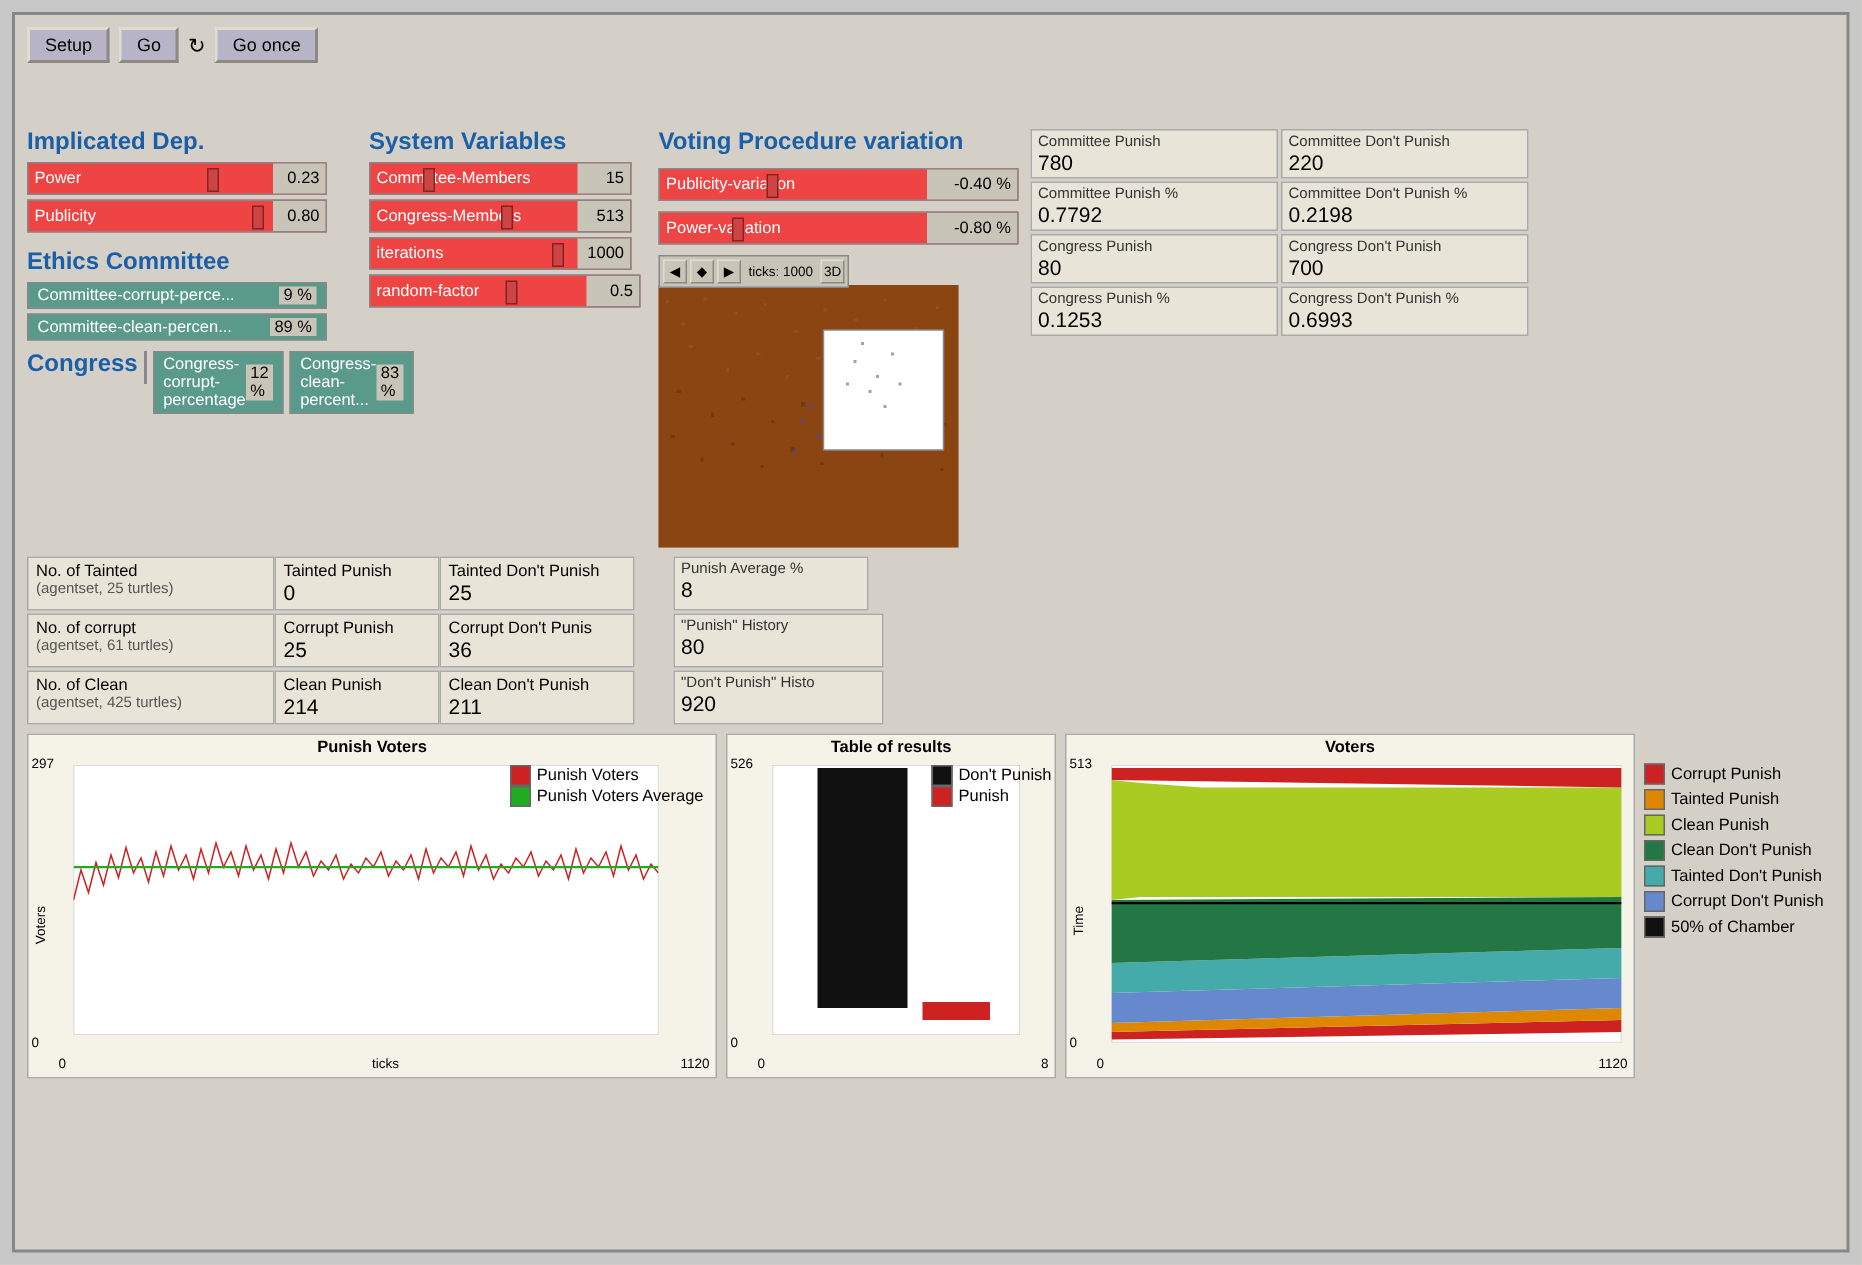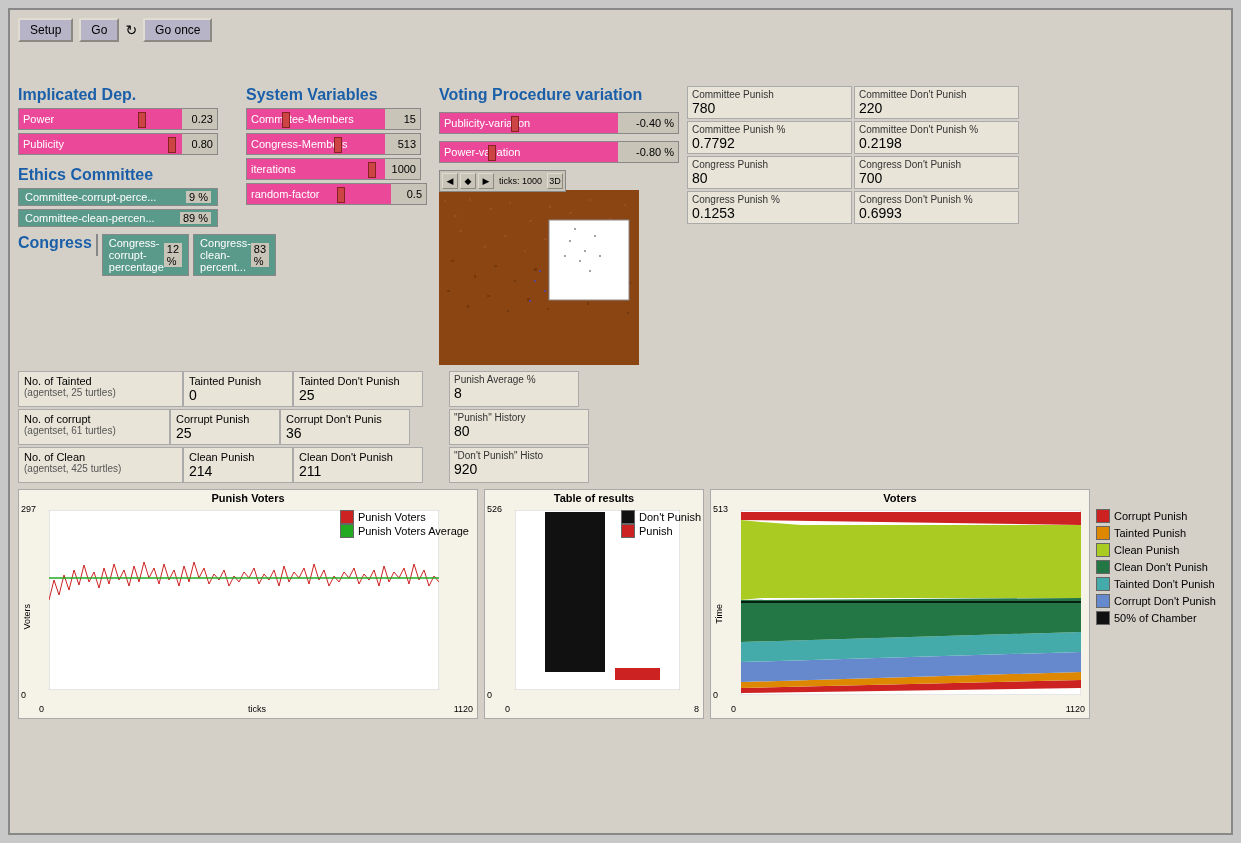--- a/index.html
+++ b/index.html
@@ -41,21 +41,21 @@
       font-size: 16px;
       font-weight: bold;
       color: #1a5fa8;
       margin-bottom: 4px;
     }
 
     
     .slider-row {
       display: flex;
       align-items: center;
-      background: #ec4899;
+      background: #ef4444;
       border: 1px solid #888;
       margin-bottom: 3px;
       height: 22px;
       position: relative;
     }
     .slider-label {
       color: white;
       padding: 0 4px;
       font-size: 11px;
       flex: 1;
@@ -463,21 +463,21 @@
           <div class="data-cell-header">Tainted Punish</div>
           <div class="data-cell-value">0</div>
         </div>
         <div class="data-cell" style="width:130px;">
           <div class="data-cell-header">Tainted Don't Punish</div>
           <div class="data-cell-value">25</div>
         </div>
       </div>
 
       <div style="display:flex; gap:0;">
-        <div class="data-cell" style="width:152px;">
+        <div class="data-cell" style="width:165px;">
           <div class="data-cell-header">No. of corrupt</div>
           <div class="data-cell-sub">(agentset, 61 turtles)</div>
         </div>
         <div class="data-cell" style="width:110px;">
           <div class="data-cell-header">Corrupt Punish</div>
           <div class="data-cell-value">25</div>
         </div>
         <div class="data-cell" style="width:130px;">
           <div class="data-cell-header">Corrupt Don't Punis</div>
           <div class="data-cell-value">36</div>

